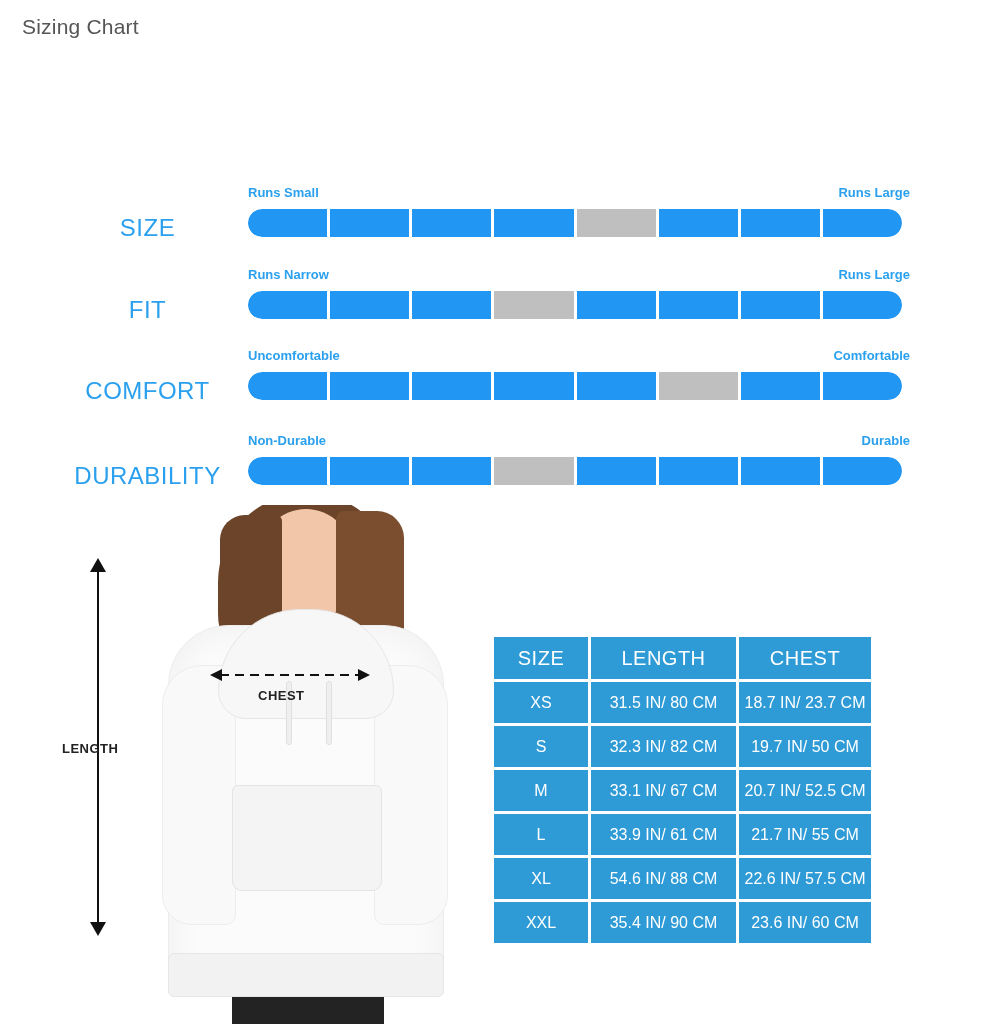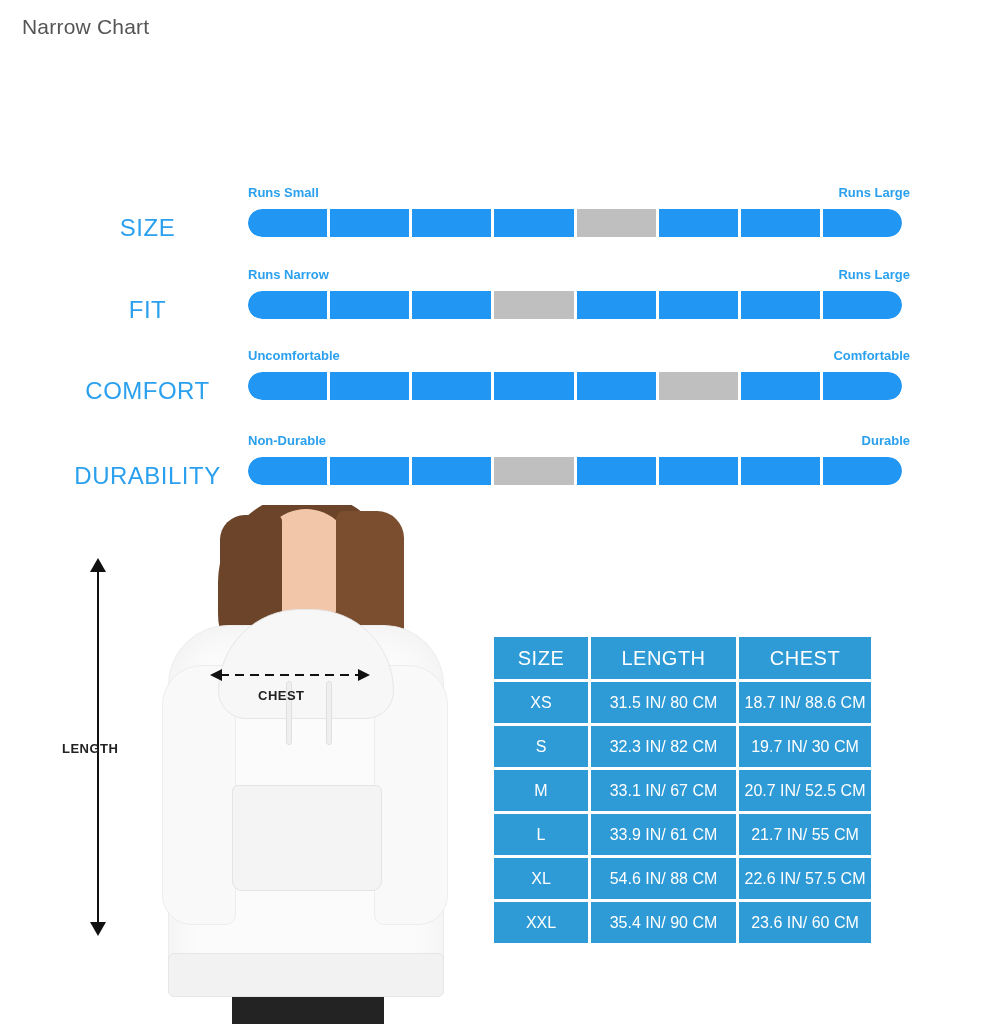--- a/index.html
+++ b/index.html
@@ -255,21 +255,21 @@
   }
   .col-size { width: 94px; }
   .col-length { width: 145px; }
   .col-chest { width: 132px; }
 </style>
 </head>
 <body>
 
 <div id="page">
 
-  <div id="page-title">Narrow Chart</div>
+  <div id="page-title">Sizing Chart</div>
 
   <div class="rating-row" style="top:185px;">
     <div class="cap left">Runs Small</div>
     <div class="cap right">Runs Large</div>
     <div class="rating-label" style="top:29px;">SIZE</div>
     <div class="rating-bar-wrap">
       <div class="segs">
         <div class="seg"></div>
         <div class="seg"></div>
         <div class="seg"></div>
@@ -374,26 +374,26 @@
       <tr>
         <th class="col-size">SIZE</th>
         <th class="col-length">LENGTH</th>
         <th class="col-chest">CHEST</th>
       </tr>
     </thead>
     <tbody>
       <tr>
         <td>XS</td>
         <td>31.5 IN/ 80 CM</td>
-        <td>18.7 IN/ 88.6 CM</td>
+        <td>18.7 IN/ 23.7 CM</td>
       </tr>
       <tr>
         <td>S</td>
         <td>32.3 IN/ 82 CM</td>
-        <td>19.7 IN/ 30 CM</td>
+        <td>19.7 IN/ 50 CM</td>
       </tr>
       <tr>
         <td>M</td>
         <td>33.1 IN/ 67 CM</td>
         <td>20.7 IN/ 52.5 CM</td>
       </tr>
       <tr>
         <td>L</td>
         <td>33.9 IN/ 61 CM</td>
         <td>21.7 IN/ 55 CM</td>

